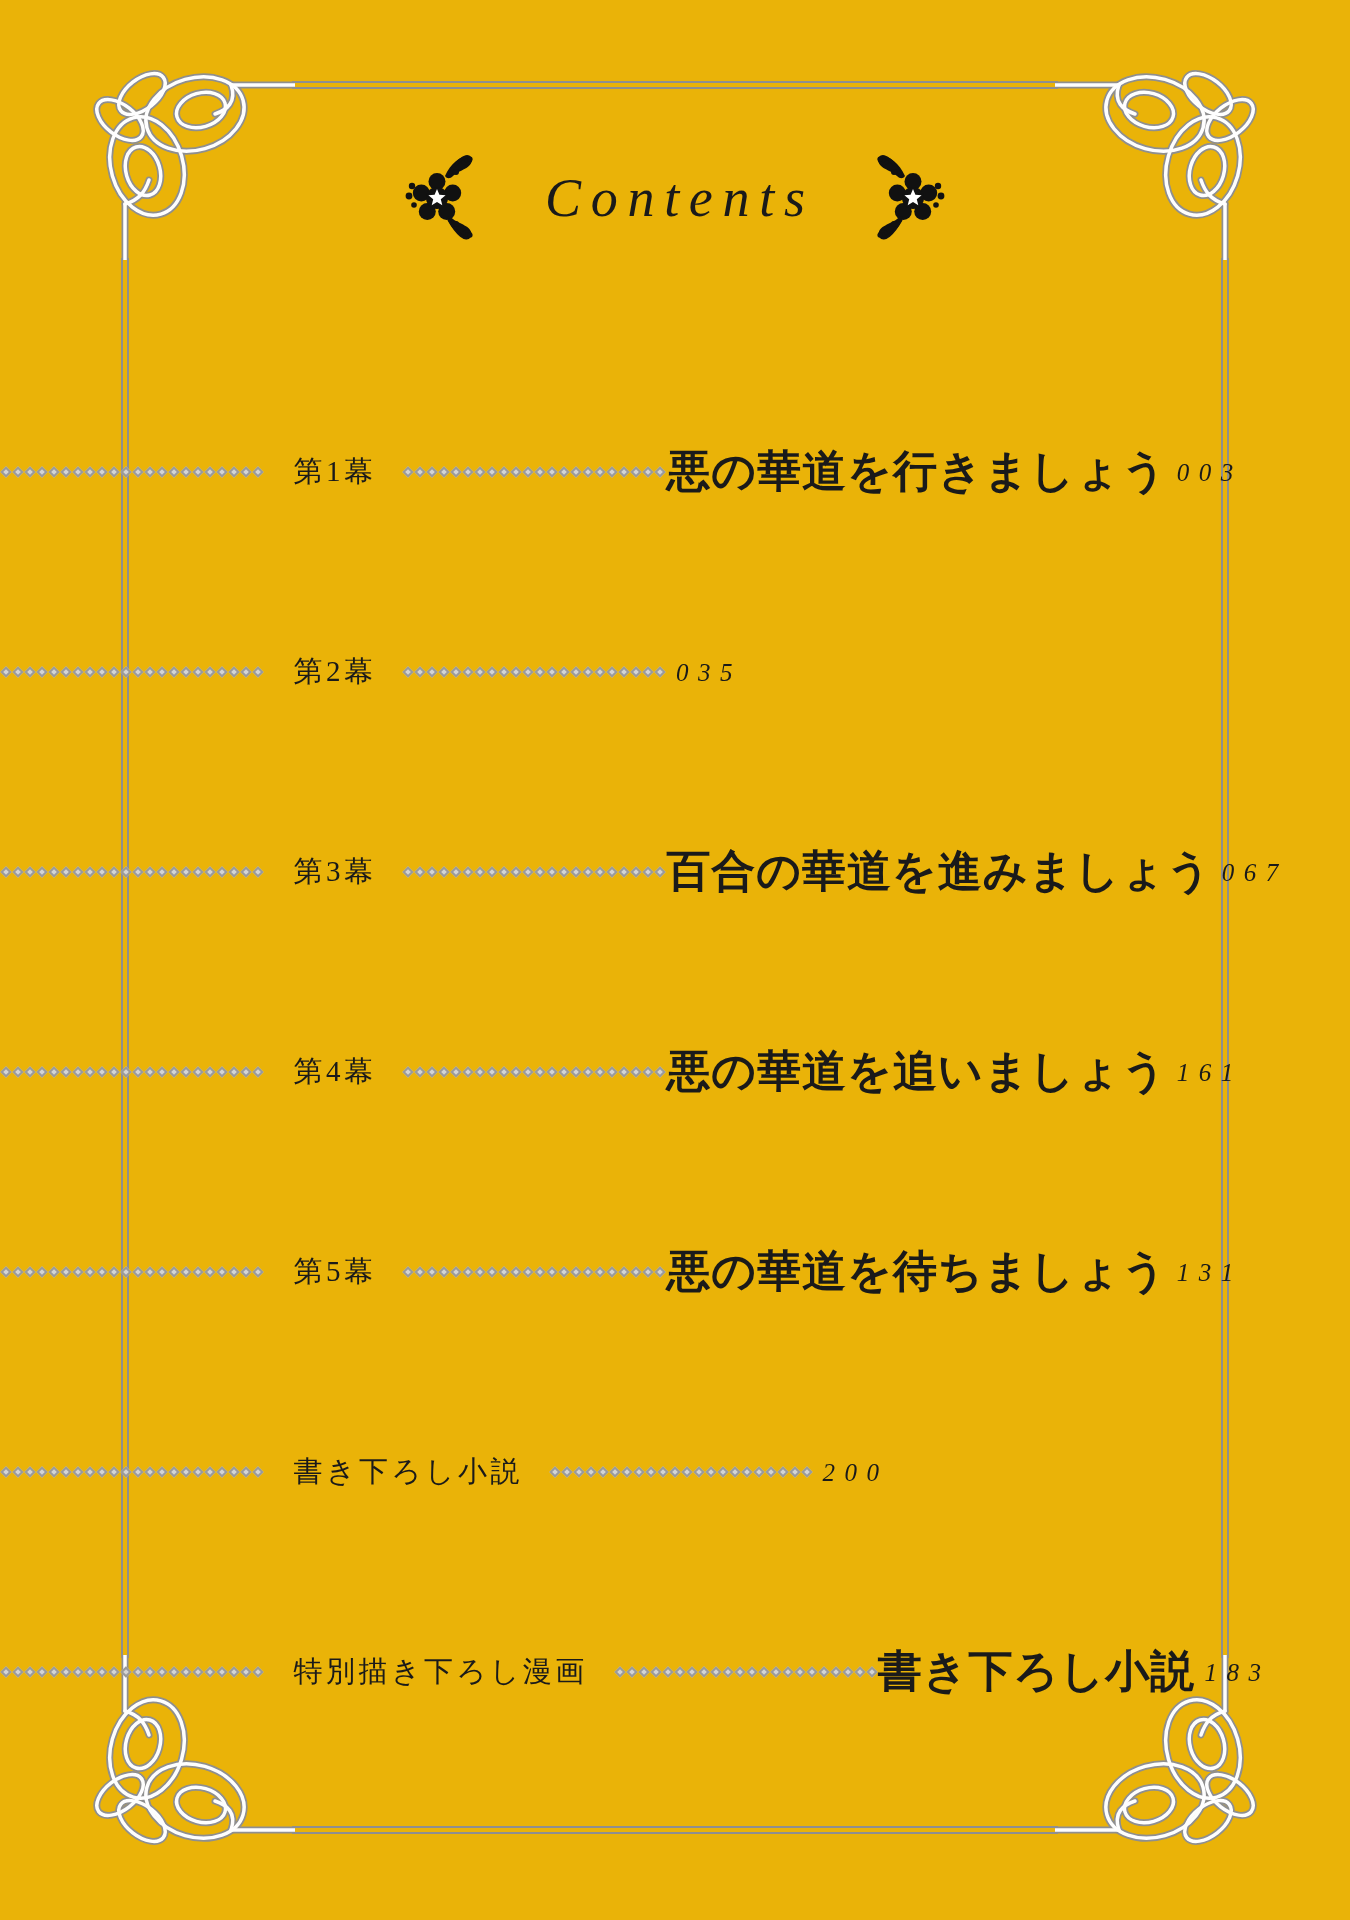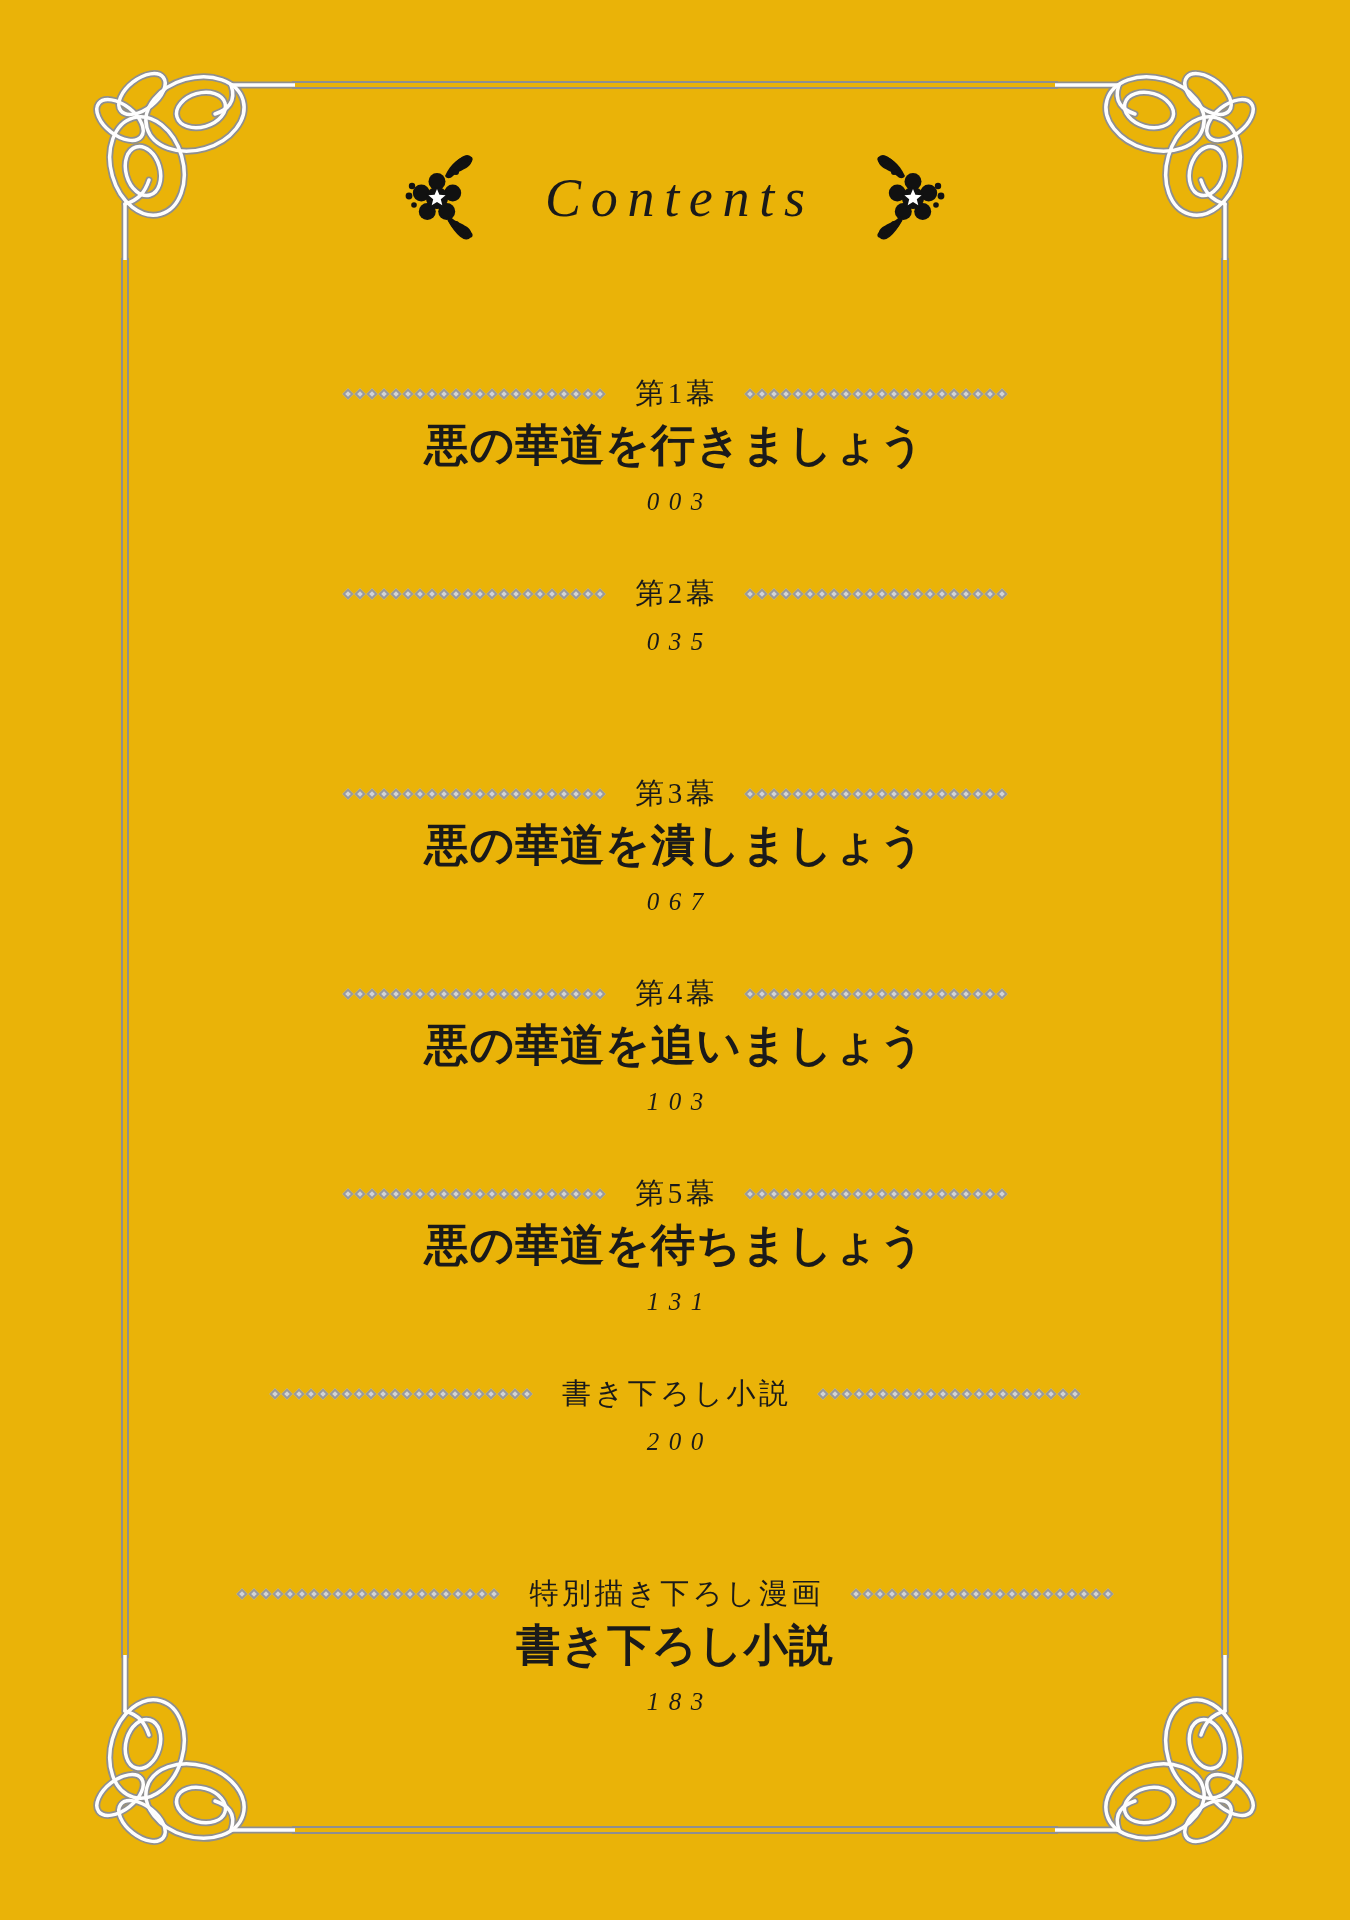--- a/index.html
+++ b/index.html
@@ -53,21 +53,21 @@
   .contents-title{
     font-style:italic;font-weight:400;
     font-size:54px;letter-spacing:0.18em;padding-left:0.18em;
     white-space:nowrap;
   }
   .floral{width:80px;height:112px;}
   .floral.right{transform:scaleX(-1);}
 
   
   .toc{position:absolute;top:372px;left:0;width:100%;}
-  .toc-entry{height:200px;display:flex;flex-direction:column;align-items:center;}
+  .toc-entry{height:200px;display:flex;flex-direction:row;align-items:center;}
   .entry-head{display:flex;align-items:center;justify-content:center;gap:26px;height:44px;}
   .entry-label{
     font-size:29px;font-weight:500;letter-spacing:0.12em;padding-left:0.12em;
     white-space:nowrap;
   }
   .dline{display:flex;align-items:center;height:12px;}
   .dm{
     flex:none;width:8px;height:8px;margin:0 2px;
     background:var(--diamond-fill);
     border:2px solid var(--diamond-border);
@@ -319,21 +319,21 @@
             <span class="dm"></span>
             <span class="dm"></span>
             <span class="dm"></span>
             <span class="dm"></span>
             <span class="dm"></span>
             <span class="dm"></span>
             <span class="dm"></span>
             <span class="dm"></span>
           </div>
       </div>
-      <div class="entry-title">悪の華道を潰しましょう</div>
+      <div class="entry-title">百合の華道を進みましょう</div>
       <div class="entry-page">067</div>
     </section>
 
     <section class="toc-entry">
       <div class="entry-head">
         <div class="dline">
             <span class="dm"></span>
             <span class="dm"></span>
             <span class="dm"></span>
             <span class="dm"></span>
@@ -376,21 +376,21 @@
             <span class="dm"></span>
             <span class="dm"></span>
             <span class="dm"></span>
             <span class="dm"></span>
             <span class="dm"></span>
             <span class="dm"></span>
             <span class="dm"></span>
           </div>
       </div>
       <div class="entry-title">悪の華道を追いましょう</div>
-      <div class="entry-page">103</div>
+      <div class="entry-page">161</div>
     </section>
 
     <section class="toc-entry">
       <div class="entry-head">
         <div class="dline">
             <span class="dm"></span>
             <span class="dm"></span>
             <span class="dm"></span>
             <span class="dm"></span>
             <span class="dm"></span>

